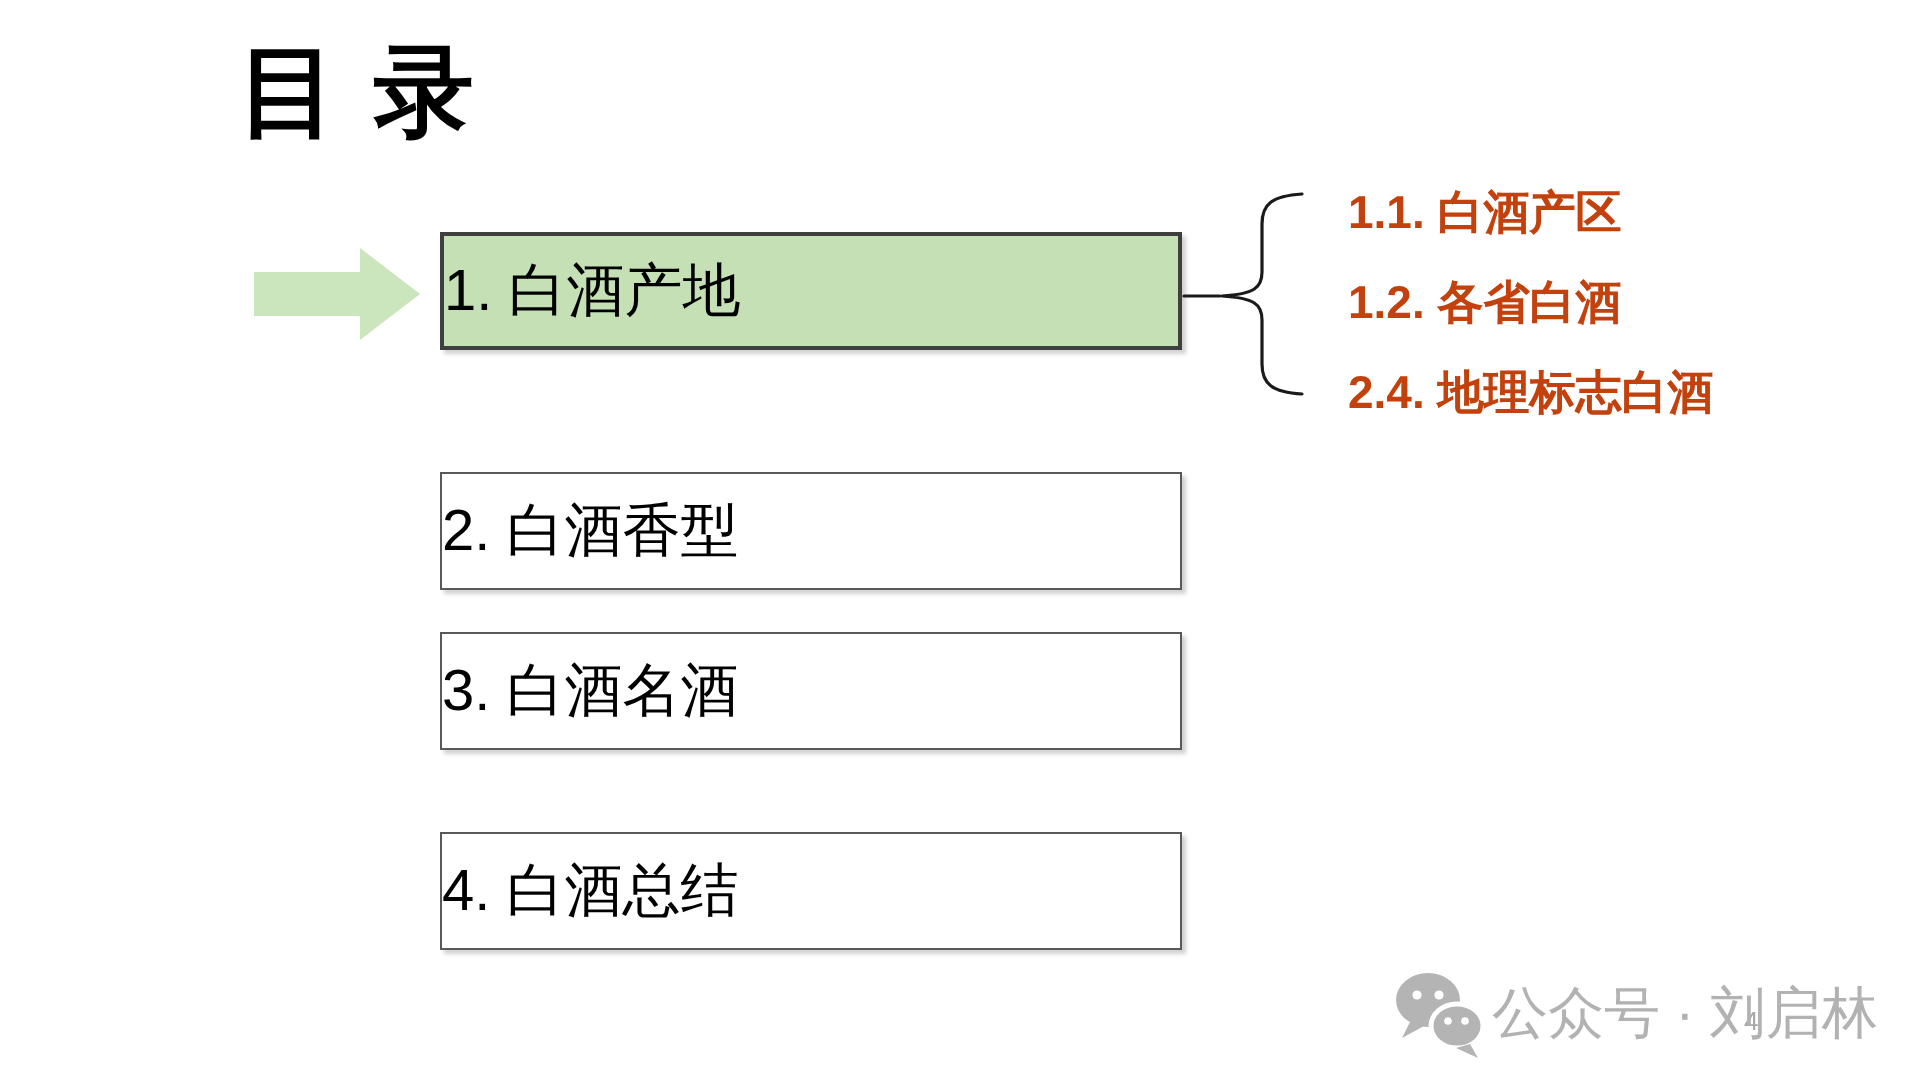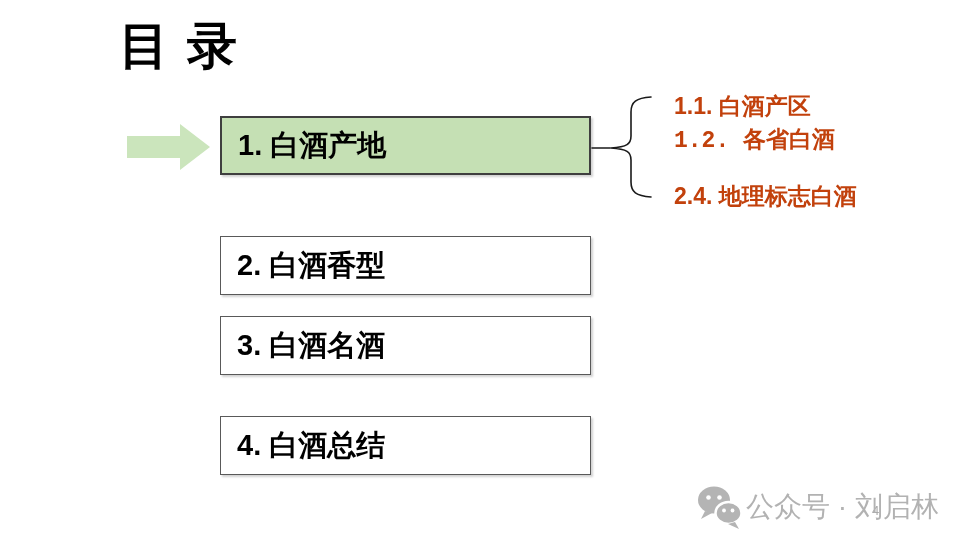--- a/index.html
+++ b/index.html
@@ -30,23 +30,23 @@
     position: absolute;
     left: 220px;
     width: 371px;
     height: 59px;
     box-sizing: border-box;
     background: #ffffff;
     border: 1.5px solid #595959;
     box-shadow: 2px 2px 2px rgba(0,0,0,0.18);
     display: flex;
     align-items: center;
-    padding-left: 16px;
+    padding-left: 0;
     font-size: 29px;
-    font-weight: bold;
+    font-weight: normal;
     color: #000000;
     cursor: default;
   }
   .toc-box.active {
     background: #c5e0b4;
     border: 2px solid #3f3f3f;
   }
   .toc-box.pos1 { top: 116px; }
   .toc-box.pos2 { top: 216px; margin-top: 20px; }
   .toc-box.pos3 { top: 316px; }
@@ -58,21 +58,21 @@
   }
   .subitem {
     position: absolute;
     left: 674px;
     font-size: 23px;
     font-weight: bold;
     color: #c2410c;
     white-space: nowrap;
   }
   .subitem.sub1 { top: 91px; }
-  .subitem.sub2 { top: 124px; font-family: Liberation Mono, monospace; }
+  .subitem.sub2 { top: 136px; }
   .subitem.sub3 { top: 181px; }
   .wechat-icon-svg {
     position: absolute;
     left: 697px;
     top: 486px;
   }
   .wechat-text {
     position: absolute;
     left: 746px;
     top: 488px;

